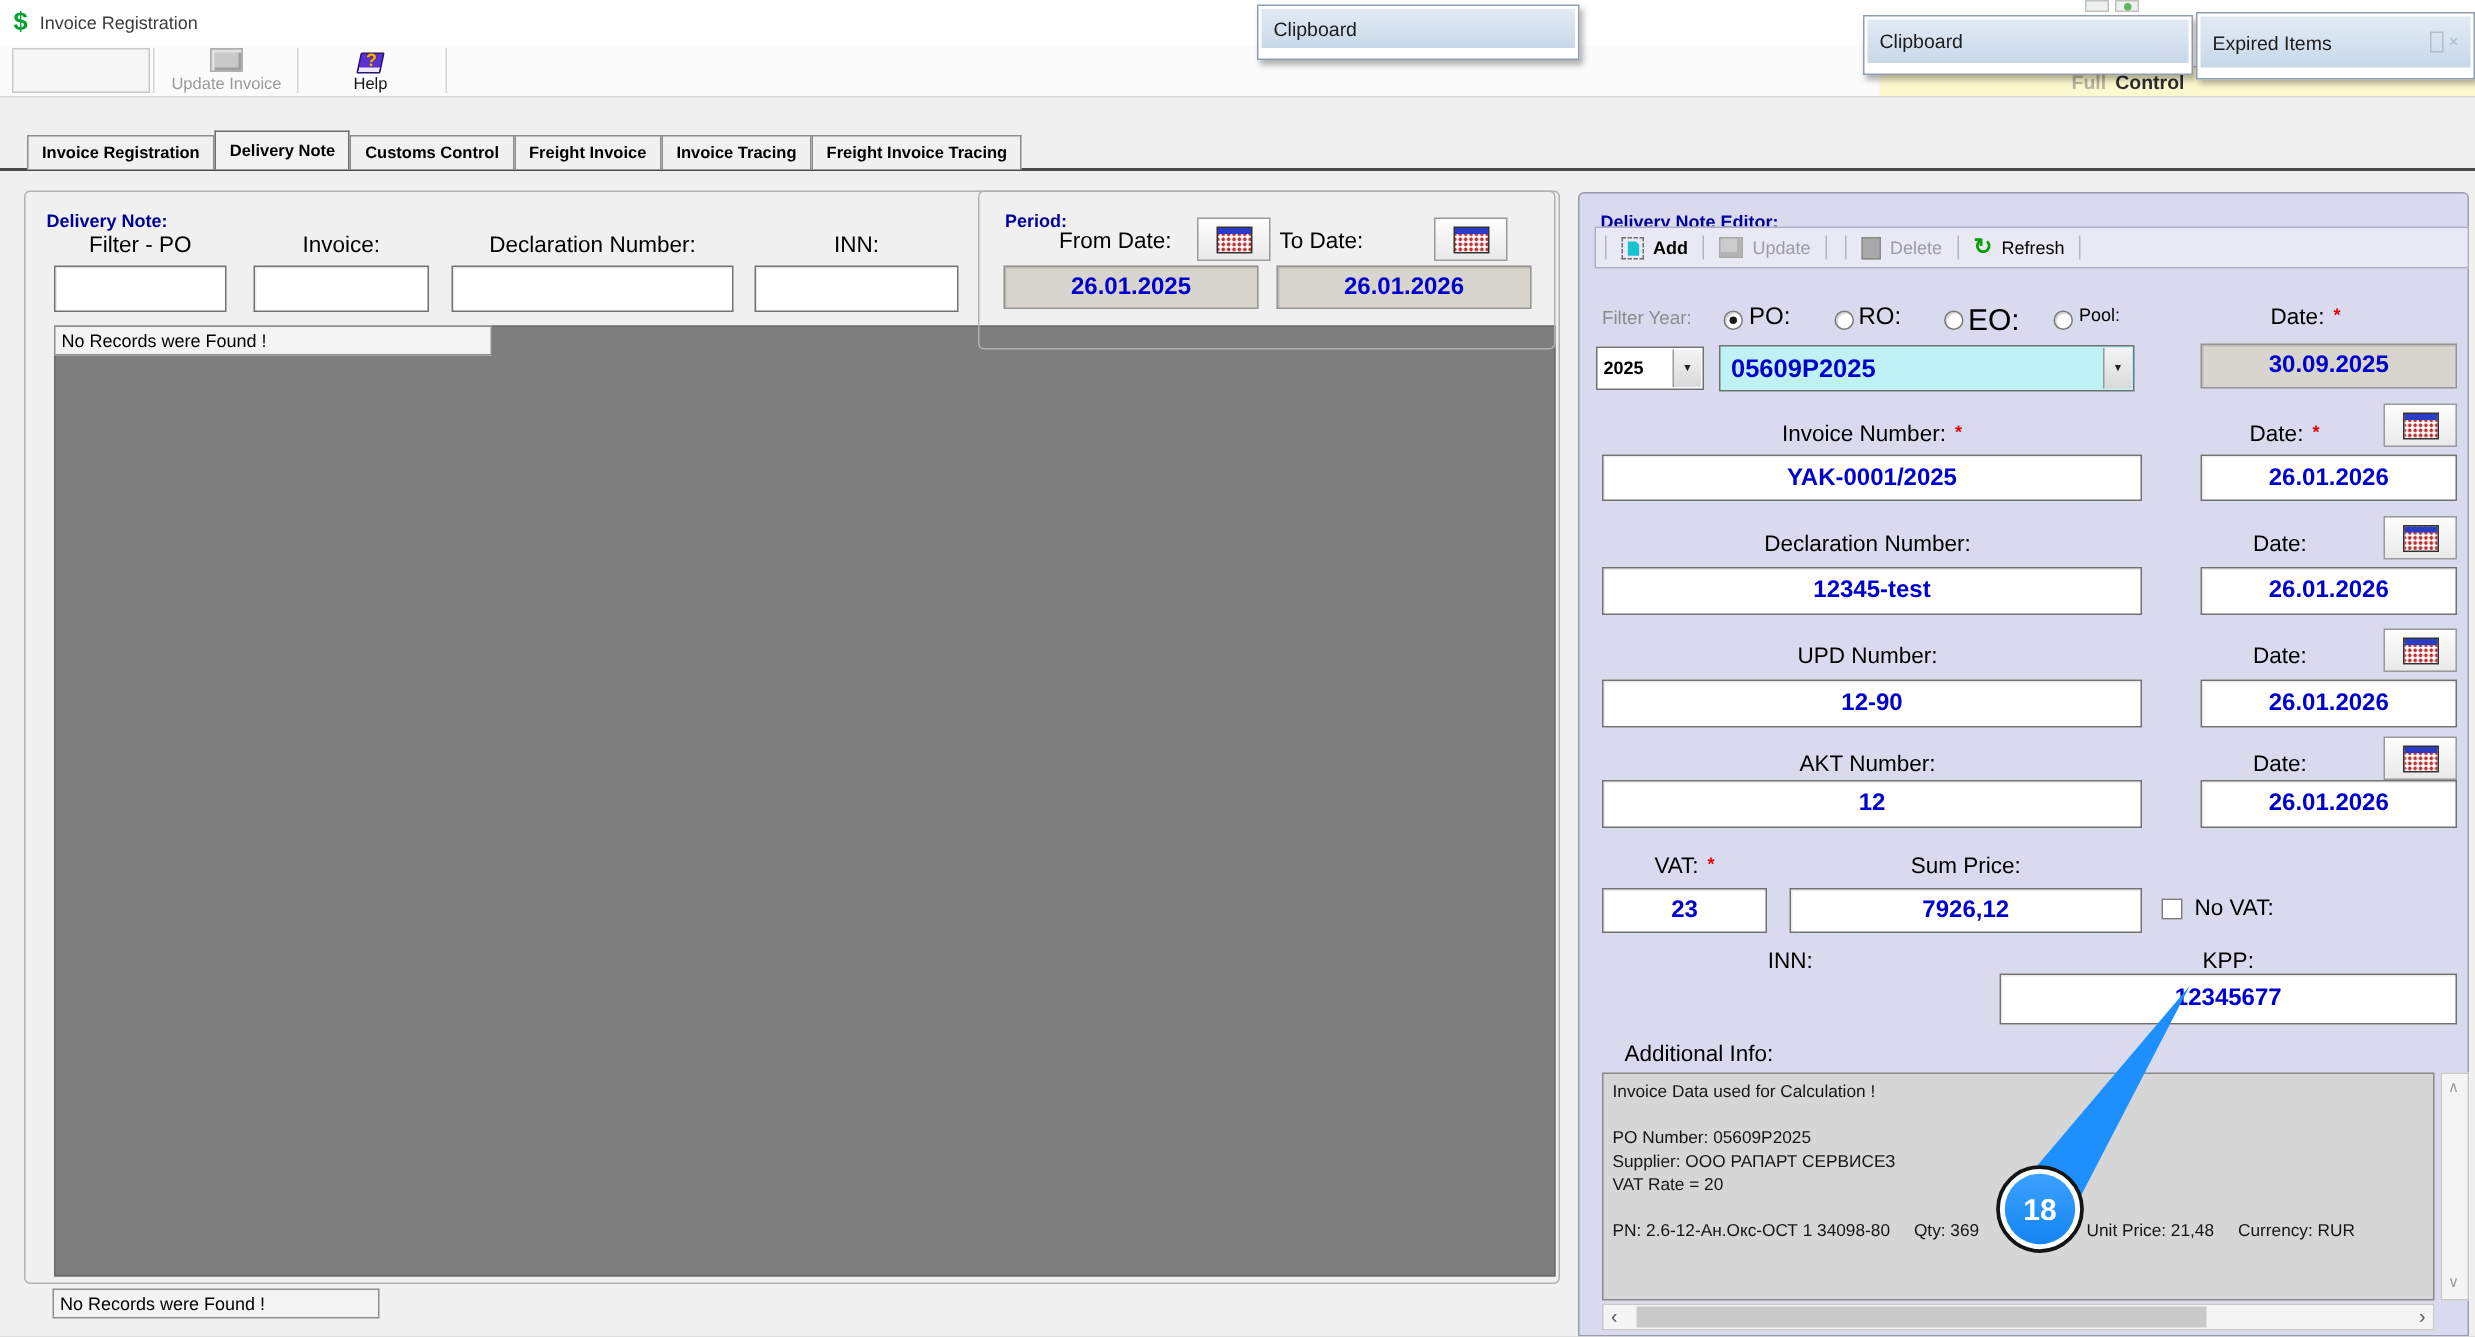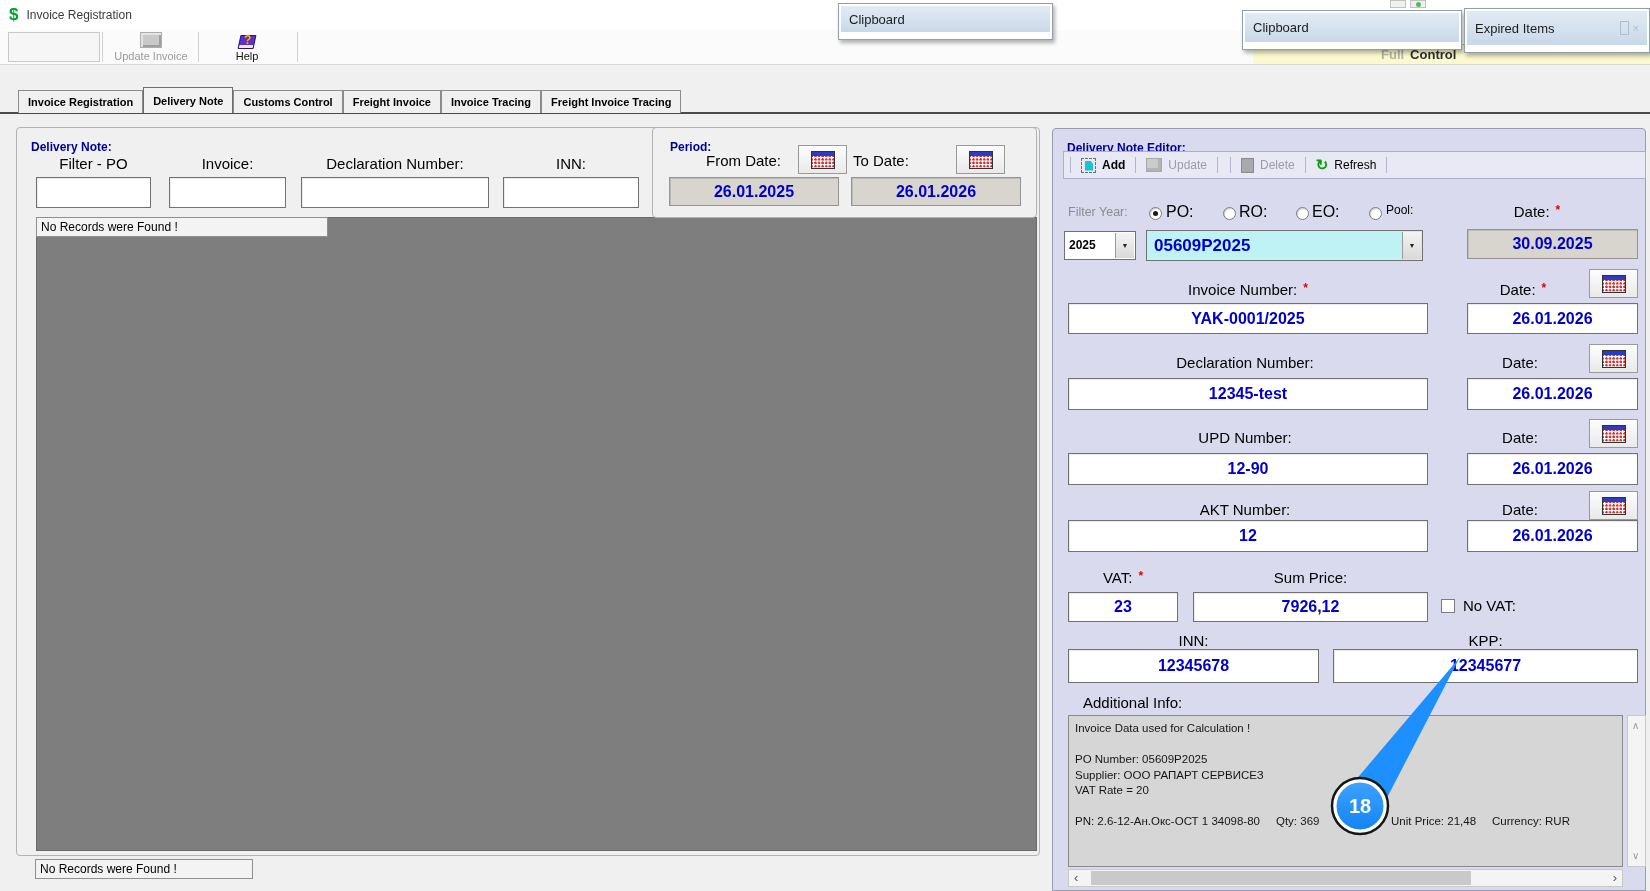--- a/index.html
+++ b/index.html
@@ -143,21 +143,21 @@
     <span class="lbl" style="left:486px;top:27px;width:136px">INN:</span>
     <div class="inp" style="left:19px;top:49px;width:115px;height:31px"></div>
     <div class="inp" style="left:152px;top:49px;width:117px;height:31px"></div>
     <div class="inp" style="left:284px;top:49px;width:188px;height:31px"></div>
     <div class="inp" style="left:486px;top:49px;width:136px;height:31px"></div>
     <div class="grid" style="left:19px;top:89px;width:1001px;height:634px"></div>
     <div class="notice" style="left:19px;top:89px;width:292px;height:20px">No Records were Found !</div>
   </div>
   <div class="notice" style="left:35px;top:859px;width:218px;height:20px">No Records were Found !</div>
 
-  <div class="grp" style="left:652px;top:127px;width:385px;height:91px">
+  <div class="grp" style="left:652px;top:127px;width:385px;height:106px">
     <span class="grp-title" style="left:13px">Period:</span>
     <span class="lbl" style="left:18px;top:24px;width:110px;text-align:right">From Date:</span>
     <div class="cal-btn" style="left:145px;top:17px">
         <span class="cal-icon"></span>
       </div>
     <div class="sunk val" style="left:16px;top:49px;width:170px;height:29px">26.01.2025</div>
     <span class="lbl" style="left:200px;top:24px;width:100px;text-align:left">To Date:</span>
     <div class="cal-btn" style="left:303px;top:17px">
         <span class="cal-icon"></span>
       </div>
@@ -191,21 +191,21 @@
       </span>
       <span class="ed-sep"></span>
     </div>
 
     <span class="lbl" style="left:15px;top:76px;font-size:12.5px;color:#8c8c8c">Filter Year:</span>
     <span class="radio sel" style="left:96px;top:78px"></span>
     <span class="lbl" style="left:113px;top:74px;font-size:16px">PO:</span>
     <span class="radio" style="left:170px;top:78px"></span>
     <span class="lbl" style="left:186px;top:74px;font-size:16px">RO:</span>
     <span class="radio" style="left:243px;top:78px"></span>
-    <span class="lbl" style="left:259px;top:74px;font-size:16px">EO:</span>
+    <span class="lbl" style="left:259px;top:74px;font-size:20px">EO:</span>
     <span class="radio" style="left:316px;top:78px"></span>
     <span class="lbl" style="left:333px;top:74px;font-size:12px">Pool:</span>
     <span class="lbl" style="left:414px;top:74px;width:140px"><span>Date:</span><span class="star">*</span></span>
 
     <div class="combo" style="left:11px;top:102px;width:72px;height:29px">
       <span style="position:absolute;left:4px;top:6px;font-size:12px;font-weight:bold">2025</span>
       <span class="dd">▼</span>
     </div>
     <div class="combo" style="left:93px;top:101px;width:277px;height:31px;background:#bef2f4">
       <span style="position:absolute;left:7px;top:5px;font-size:17px;font-weight:bold;color:#0000cd">05609P2025</span>
@@ -246,21 +246,20 @@
     <div class="inp val" style="left:414px;top:391px;width:171px;height:32px">26.01.2026</div>
 
     <span class="lbl" style="left:15px;top:440px;width:110px"><span>VAT:</span><span class="star">*</span></span>
     <div class="inp val" style="left:15px;top:463px;width:110px;height:30px">23</div>
     <span class="lbl" style="left:140px;top:440px;width:235px">Sum Price:</span>
     <div class="inp val" style="left:140px;top:463px;width:235px;height:30px">7926,12</div>
     <span class="chk" style="left:388px;top:470px"></span>
     <span class="lbl" style="left:410px;top:468px;text-align:left">No VAT:</span>
 
     <span class="lbl" style="left:15px;top:503px;width:251px">INN:</span>
-    <div class="inp val" style="left:15px;top:520px;width:251px;height:34px">12345678</div>
     <span class="lbl" style="left:280px;top:503px;width:305px">KPP:</span>
     <div class="inp val" style="left:280px;top:520px;width:305px;height:34px">12345677</div>
 
     <span class="lbl" style="left:30px;top:565px;text-align:left">Additional Info:</span>
     <div class="info-box" style="left:15px;top:586px;width:555px;height:152px">
       <div class="info-line">Invoice Data used for Calculation !</div>
       <div class="info-line"></div>
       <div class="info-line">PO Number: 05609P2025</div>
       <div class="info-line">Supplier: ООО РАПАРТ СЕРВИСЕЗ</div>
       <div class="info-line">VAT Rate = 20</div>

